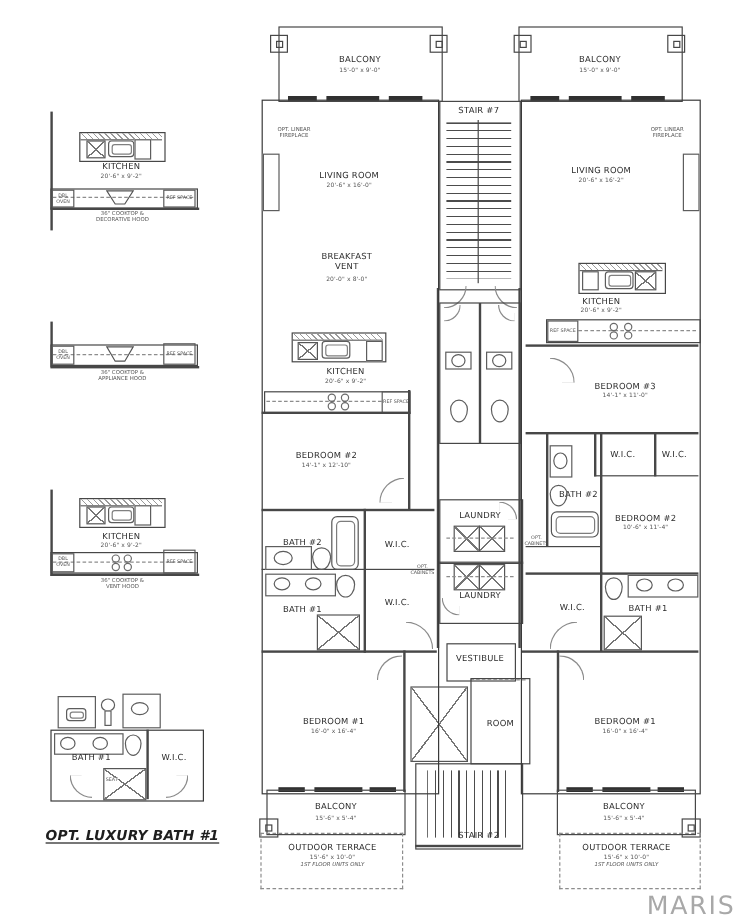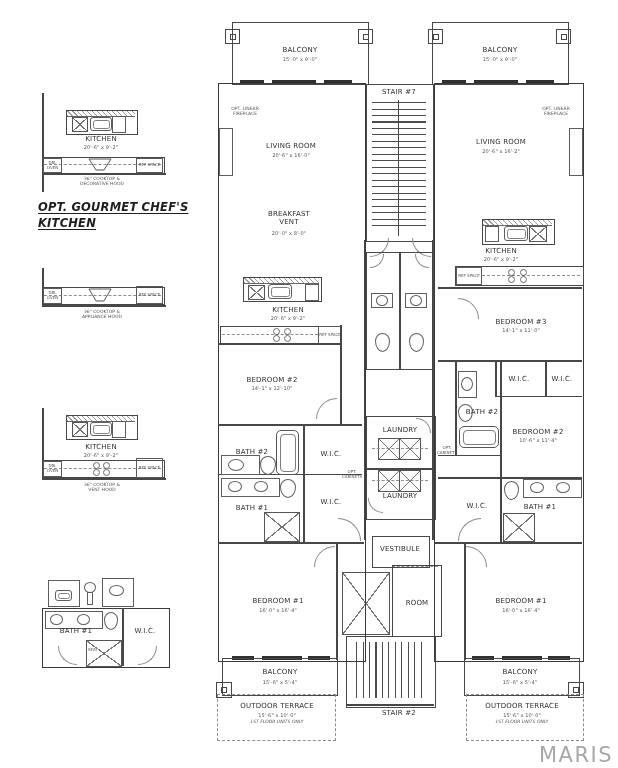--- a/index.html
+++ b/index.html
@@ -57,21 +57,20 @@
   <div class="dim" style="left:101px;top:144px">20'-6" x 9'-2"</div>
   <div class="ol" style="left:42px;top:157px;width:121px;height:15px"></div>
   <div class="dash" style="left:44px;top:164px;width:117px"></div>
   <div class="cell" style="left:43px;top:158px;width:17px;height:13px">DBL OVEN</div>
   <svg class="a" style="left:88px;top:158px" width="24" height="13" viewBox="0 0 24 13">
       <path d="M1 1 H23 L16 12 H8 Z" fill="none" stroke="#555" stroke-width="1"></path>
     </svg>
   <div class="cell" style="left:136px;top:158px;width:25px;height:13px">REF SPACE</div>
   <div class="w" style="left:42px;top:173px;width:124px;height:1.5px"></div>
   <div class="tiny" style="left:102px;top:176px;width:46px">36" COOKTOP &amp; DECORATIVE HOOD</div>
-  <div class="cap" style="left:38px;top:199px;width:160px">OPT. GOURMET CHEF'S KITCHEN</div>
 
   <div class="w" style="left:42px;top:268px;width:1.5px;height:38px"></div>
   <div class="ol" style="left:42px;top:287px;width:121px;height:16px"></div>
   <div class="dash" style="left:44px;top:295px;width:117px"></div>
   <div class="cell" style="left:43px;top:288px;width:17px;height:14px">DBL OVEN</div>
   <svg class="a" style="left:88px;top:288px" width="24" height="14" viewBox="0 0 24 14">
       <path d="M1 1 H23 L16 13 H8 Z" fill="none" stroke="#555" stroke-width="1"></path>
     </svg>
   <div class="cell" style="left:136px;top:286px;width:25px;height:16px">REF SPACE</div>
   <div class="w" style="left:42px;top:305px;width:124px;height:1.5px"></div>
@@ -107,20 +106,21 @@
   <div class="oval" style="left:50px;top:614px;width:11px;height:9px"></div>
   <div class="oval" style="left:77px;top:614px;width:11px;height:9px"></div>
   <div class="toilet" style="left:104px;top:612px;width:12px;height:16px"></div>
   <div class="w" style="left:122px;top:608px;width:1.5px;height:58px"></div>
   <div class="lbl" style="left:76px;top:627px">BATH #1</div>
   <div class="lbl" style="left:145px;top:627px">W.I.C.</div>
   <div class="xbox" style="left:86px;top:640px;width:34px;height:25px"></div>
   <div class="tiny" style="left:93px;top:648px;font-size:4px;background:#fff">SEAT</div>
   <div class="arc" style="left:58px;top:646px;width:18px;height:18px;border-bottom:1px solid #8a8a8a;border-left:1px solid #8a8a8a;border-bottom-left-radius:100%"></div>
   <div class="arc" style="left:138px;top:646px;width:18px;height:18px;border-bottom:1px solid #8a8a8a;border-right:1px solid #8a8a8a;border-bottom-right-radius:100%"></div>
+  <div class="cap" style="left:38px;top:688px;width:170px">OPT. LUXURY BATH #1</div>
 
   <div class="ol" style="left:366px;top:84px;width:66px;height:156px"></div>
   <div class="lbl" style="left:399px;top:88px">STAIR #7</div>
   <div class="thv" style="left:372px;top:102px;width:54px;height:130px"></div>
   <div class="w" style="left:398px;top:100px;width:1.2px;height:136px"></div>
   <div class="arc" style="left:370px;top:238px;width:18px;height:18px;border-bottom:1px solid #8a8a8a;border-right:1px solid #8a8a8a;border-bottom-right-radius:100%"></div>
   <div class="arc" style="left:412px;top:238px;width:18px;height:18px;border-bottom:1px solid #8a8a8a;border-left:1px solid #8a8a8a;border-bottom-left-radius:100%"></div>
 
   <div class="w" style="left:364px;top:240px;width:1.5px;height:300px"></div>
   <div class="w" style="left:432px;top:240px;width:1.5px;height:300px"></div>
@@ -155,21 +155,21 @@
   <div class="lbl" style="left:400px;top:545px">VESTIBULE</div>
   <div class="dash" style="left:392px;top:566px;width:46px"></div>
   <div class="arc" style="left:338px;top:518px;width:22px;height:22px;border-top:1px solid #8a8a8a;border-right:1px solid #8a8a8a;border-top-right-radius:100%"></div>
   <div class="arc" style="left:458px;top:518px;width:22px;height:22px;border-top:1px solid #8a8a8a;border-left:1px solid #8a8a8a;border-top-left-radius:100%"></div>
   <div class="xbox" style="left:342px;top:572px;width:46px;height:61px;border-width:1.8px"></div>
   <div class="ol" style="left:392px;top:565px;width:48px;height:70px"></div>
   <div class="lbl" style="left:417px;top:599px">ROOM</div>
   <div class="ol" style="left:346px;top:636px;width:88px;height:70px"></div>
   <div class="thh" style="left:356px;top:642px;width:68px;height:56px"></div>
   <div class="w" style="left:346px;top:704px;width:88px;height:2px"></div>
-  <div class="lbl" style="left:399px;top:709px">STAIR #2</div>
+  <div class="lbl" style="left:399px;top:692px">STAIR #2</div>
 
   <div class="ol" style="left:232px;top:22px;width:135px;height:61px"></div>
   <div class="post" style="left:225px;top:29px;width:13px;height:13px"></div>
   <div class="post" style="left:358px;top:29px;width:13px;height:13px"></div>
   <div class="lbl" style="left:300px;top:46px">BALCONY</div>
   <div class="dim" style="left:300px;top:56px">15'-0" x 9'-0"</div>
   <div class="win" style="left:240px;top:80px;width:24px;height:4px"></div>
   <div class="win" style="left:272px;top:80px;width:44px;height:4px"></div>
   <div class="win" style="left:324px;top:80px;width:28px;height:4px"></div>
 

